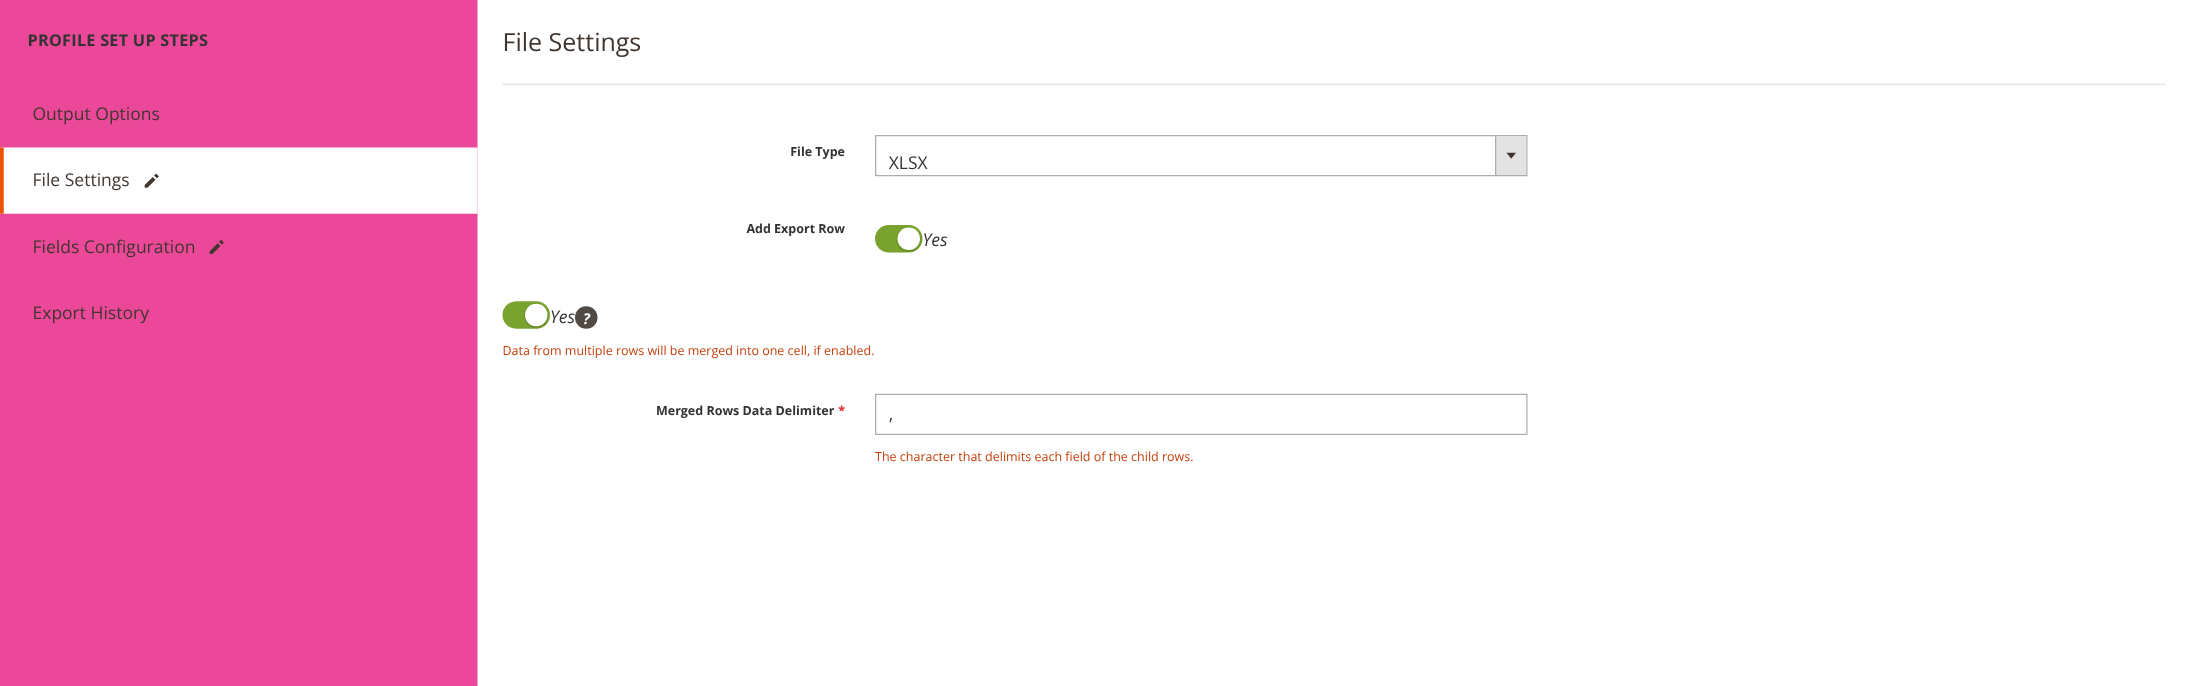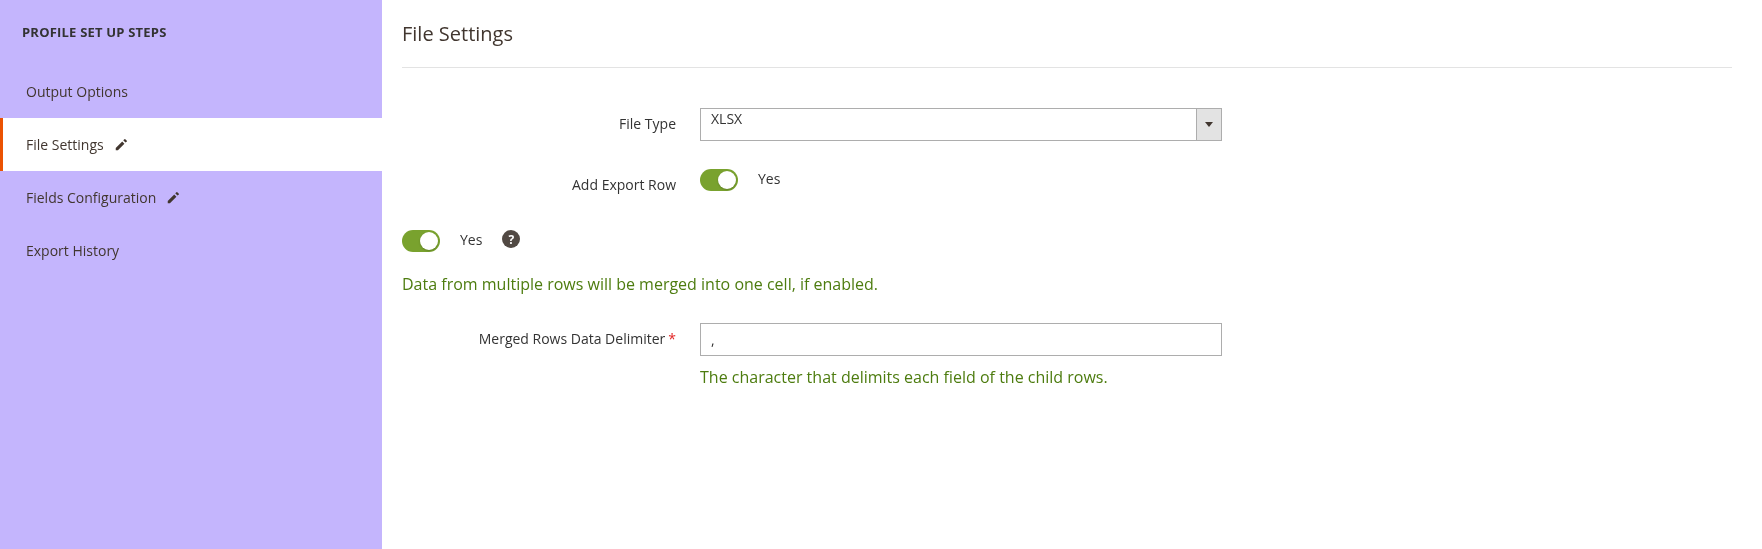--- a/index.html
+++ b/index.html
@@ -5,21 +5,21 @@
     * { box-sizing: border-box; margin: 0; padding: 0; }
     body {
       font-family: 'Open Sans', Arial, sans-serif;
       font-size: 14px;
       color: #41362f;
       background: #fff;
       display: flex;
     }
     .sidebar {
       width: 382px;
-      background: #c4b5fd;
+      background: #ec4899;
       min-height: 549px;
       padding-top: 8px;
     }
     .sidebar-header {
       padding: 15px 22px 24px 22px;
       font-size: 13px;
       font-weight: 700;
       color: #333;
       letter-spacing: 0.2px;
     }
@@ -64,65 +64,66 @@
     }
     .form-row {
       display: flex;
       align-items: flex-start;
       margin-bottom: 28px;
     }
     .form-label {
       width: 298px;
       text-align: right;
       padding-right: 24px;
-      font-size: 14px;
-      font-weight: 400;
+      font-size: 10px;
+      font-weight: 700;
       color: #333;
       padding-top: 6px;
     }
     .form-label .required {
       color: #e22626;
       margin-left: 3px;
     }
     .form-control {
       flex: 0 0 auto;
       display: flex;
       flex-direction: column;
       align-items: flex-start;
     }
     .select-wrapper {
       position: relative;
       width: 522px;
       height: 33px;
       border: 1px solid #adadad;
       background: #fff;
       display: flex;
-      align-items: flex-start;
+      align-items: flex-end;
     }
     .select-value {
       flex: 1;
       padding: 0 10px;
       font-size: 14px;
       color: #333;
     }
     .select-arrow {
       width: 25px;
       height: 100%;
       background: #e3e3e3;
       border-left: 1px solid #adadad;
       display: flex;
       align-items: center;
       justify-content: center;
     }
     .select-arrow svg { width: 8px; height: 5px; fill: #41362f; }
     .toggle-group {
       display: flex;
-      align-items: flex-start;
-      gap: 20px;
+      align-items: flex-end;
+      gap: 0;
       height: 33px;
+      font-style: italic;
     }
     .toggle {
       width: 38px;
       height: 22px;
       border-radius: 11px;
       background: #79a22e;
       position: relative;
       cursor: pointer;
     }
     .toggle-knob {
@@ -146,22 +147,22 @@
       border-radius: 50%;
       background: #514943;
       color: #fff;
       font-size: 12px;
       font-weight: 700;
       align-items: center;
       justify-content: center;
       cursor: pointer;
     }
     .hint {
-      font-size: 16px;
-      color: #4d7c0f;
+      font-size: 10px;
+      color: #c2410c;
       margin-top: 10px;
     }
     .text-input {
       width: 522px;
       height: 33px;
       border: 1px solid #adadad;
       padding: 0 10px;
       font-size: 14px;
       font-family: inherit;
       color: #333;

